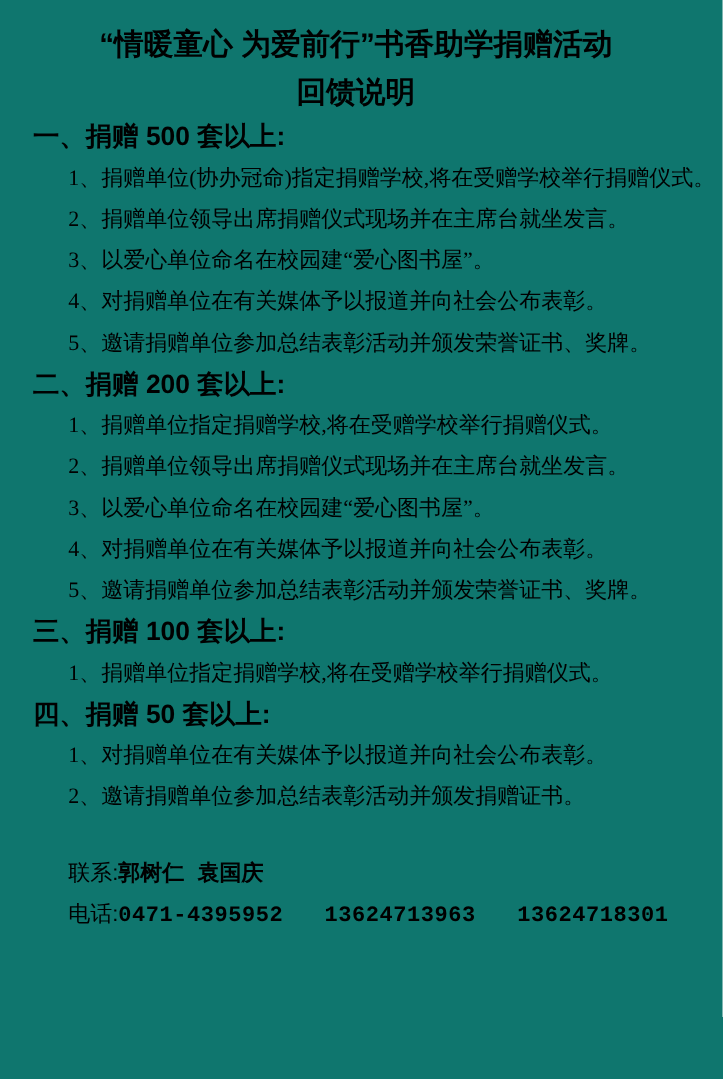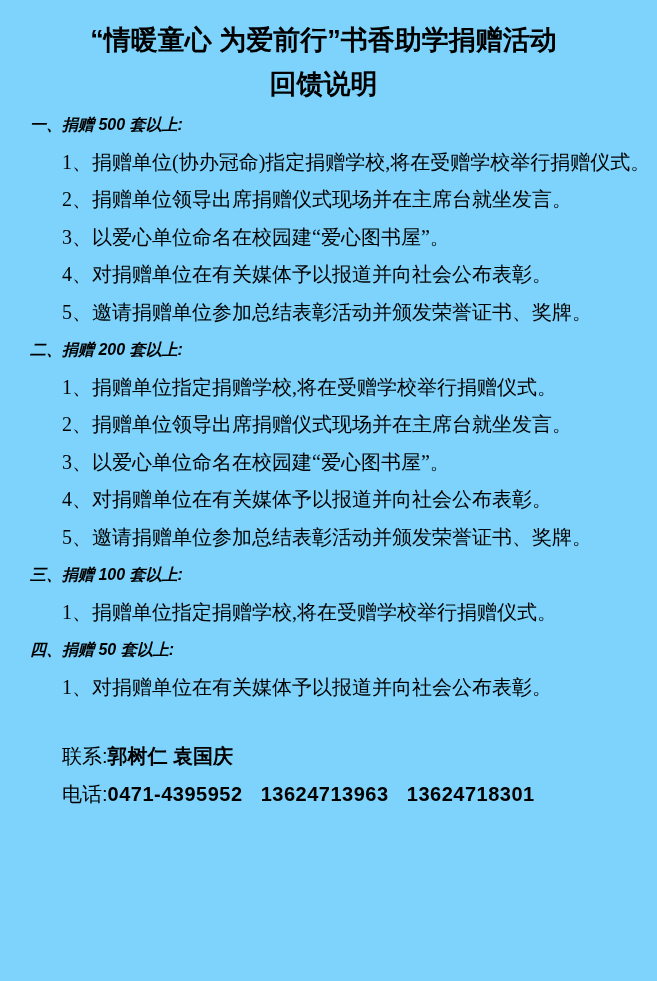--- a/index.html
+++ b/index.html
@@ -4,21 +4,21 @@
 <style>
   html, body {
     margin: 0;
     padding: 0;
     background: #ffffff;
   }
   .page {
     position: relative;
     width: 657px;
     height: 981px;
-    background: #7dd3fc;
+    background: #0f766e;
     color: #000000;
     overflow: hidden;
     box-sizing: border-box;
     padding: 18px 40px 0 30px;
     font-family: "Liberation Serif", "DejaVu Serif", serif;
   }
   .title-line {
     height: 44px;
     line-height: 44px;
     text-align: center;
@@ -32,46 +32,45 @@
   }
   .line {
     height: 37.5px;
     line-height: 37.5px;
     white-space: pre;
     overflow: visible;
   }
   .heading {
     font-family: "Liberation Sans", "DejaVu Sans", sans-serif;
     font-weight: 700;
-    font-size: 16px;
-    font-style: italic;
+    font-size: 24px;
   }
   .item {
     padding-left: 32px;
     font-size: 20px;
     font-family: "Liberation Serif", "DejaVu Serif", serif;
   }
   .contact {
     margin-top: 32px;
     padding-left: 32px;
   }
   .contact-label {
     font-family: "Liberation Sans", "DejaVu Sans", sans-serif;
     font-weight: 400;
     font-size: 20px;
   }
   .contact-value {
     font-size: 20px;
     font-weight: 600;
-    font-family: Liberation Sans, sans-serif;
+    font-family: Liberation Mono, monospace;
   }
   .phone-value {
     font-size: 20px;
     font-weight: 700;
-    font-family: Liberation Sans, sans-serif;
+    font-family: Liberation Mono, monospace;
     letter-spacing: 0.5px;
   }
 </style>
 </head>
 <body>
 
 <div class="page">
 
   <div class="title-line">“情暖童心 为爱前行”书香助学捐赠活动</div>
   <div class="title-line">回馈说明</div>
@@ -90,20 +89,21 @@
     <div class="line item">2、捐赠单位领导出席捐赠仪式现场并在主席台就坐发言。</div>
     <div class="line item">3、以爱心单位命名在校园建“爱心图书屋”。</div>
     <div class="line item">4、对捐赠单位在有关媒体予以报道并向社会公布表彰。</div>
     <div class="line item">5、邀请捐赠单位参加总结表彰活动并颁发荣誉证书、奖牌。</div>
 
     <div class="line heading">三、捐赠 100 套以上:</div>
     <div class="line item">1、捐赠单位指定捐赠学校,将在受赠学校举行捐赠仪式。</div>
 
     <div class="line heading">四、捐赠 50 套以上:</div>
     <div class="line item">1、对捐赠单位在有关媒体予以报道并向社会公布表彰。</div>
+    <div class="line item">2、邀请捐赠单位参加总结表彰活动并颁发捐赠证书。</div>
 
   </div>
 
   <div class="contact">
     <div class="line"><span class="contact-label">联系:</span><span class="contact-value">郭树仁 袁国庆</span></div>
     <div class="line"><span class="contact-label">电话:</span><span class="phone-value">0471-4395952   13624713963   13624718301</span></div>
   </div>
 
 </div>
 

